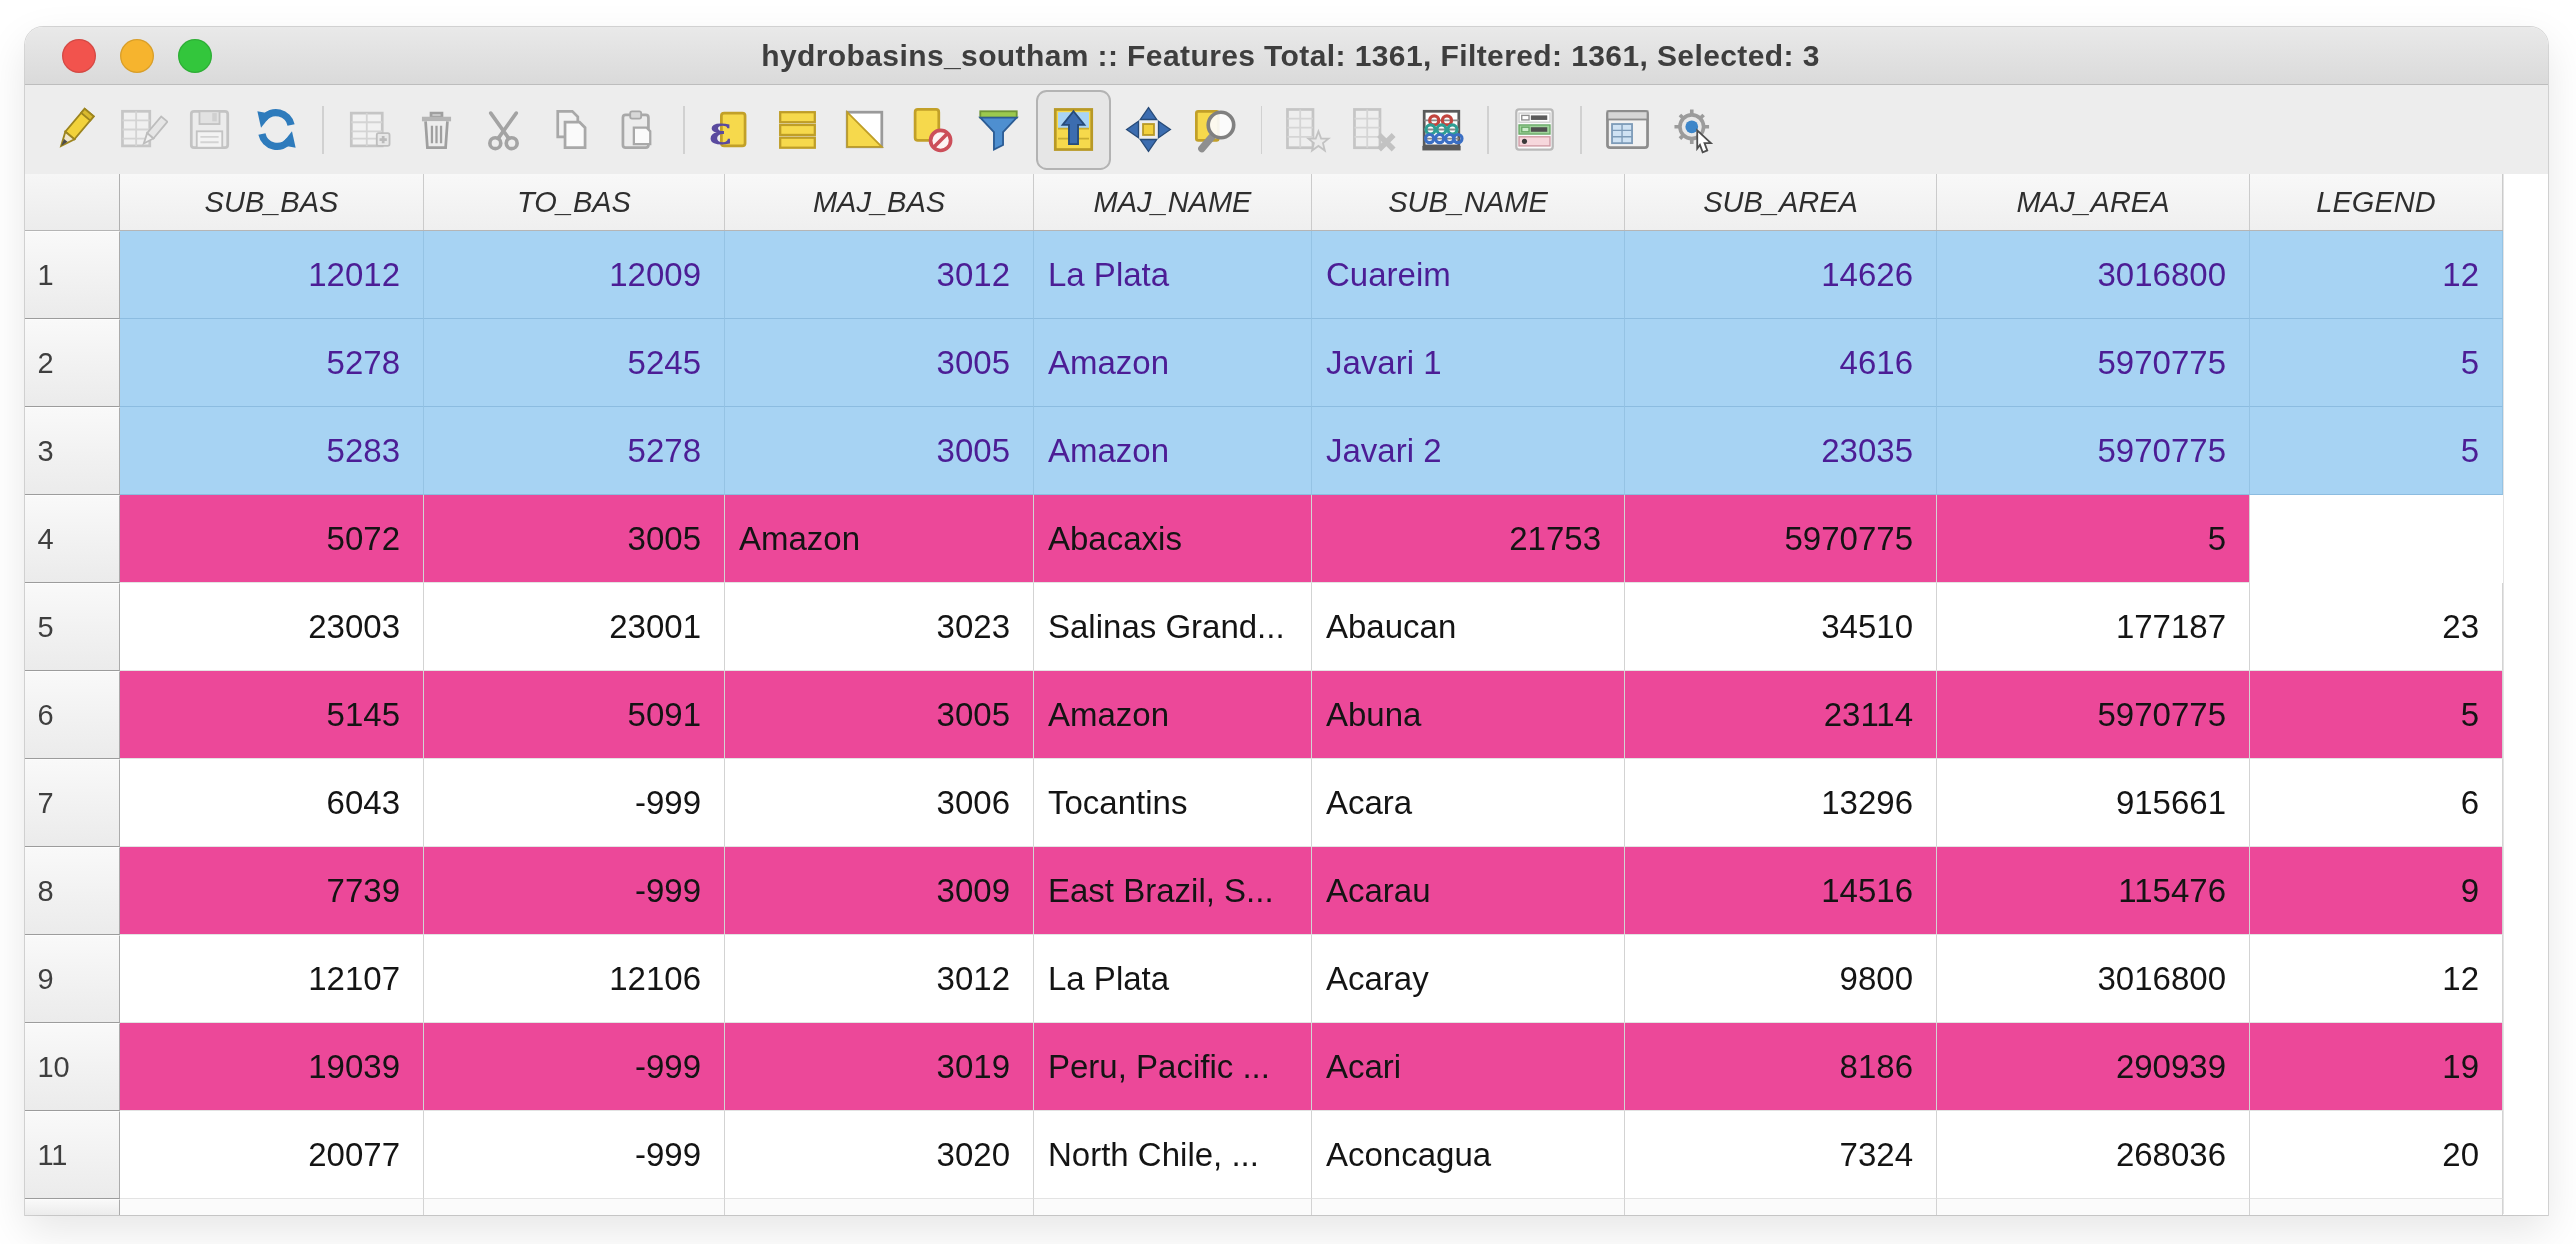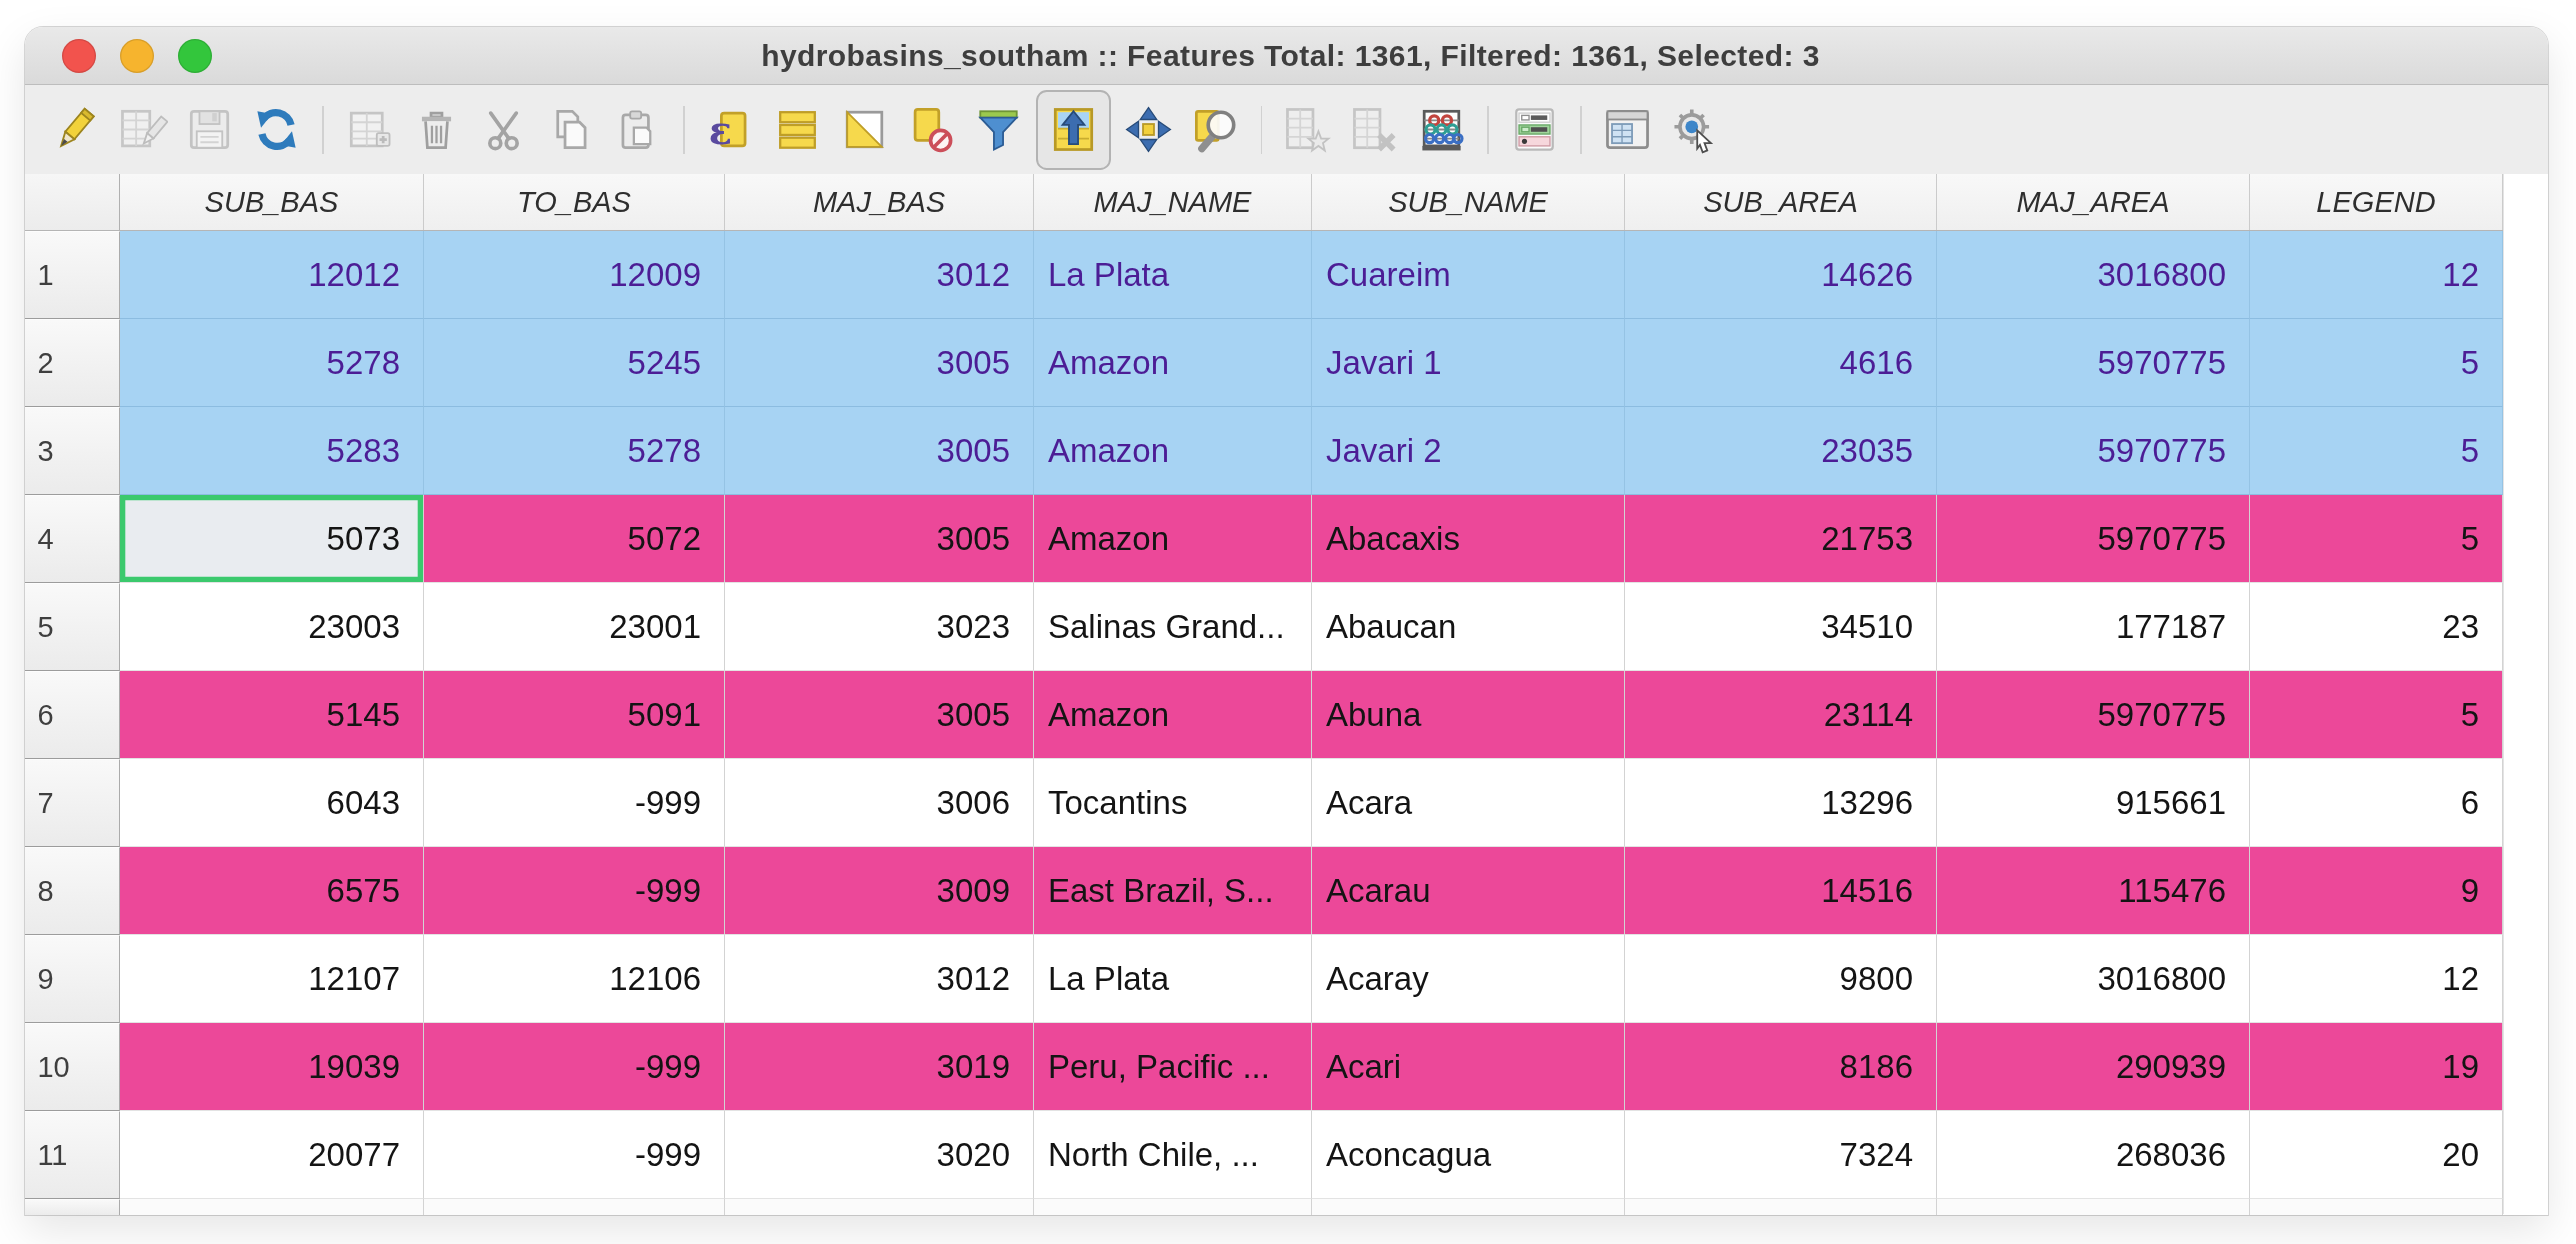--- a/index.html
+++ b/index.html
@@ -329,21 +329,20 @@
           <div class="cell num">5278</div>
           <div class="cell num">3005</div>
           <div class="cell txt">Amazon</div>
           <div class="cell txt">Javari 2</div>
           <div class="cell num">23035</div>
           <div class="cell num">5970775</div>
           <div class="cell num">5</div>
         </div>
         <div class="row alt">
           <div class="rownum">4</div>
-          <div class="cell num current">5073</div>
           <div class="cell num">5072</div>
           <div class="cell num">3005</div>
           <div class="cell txt">Amazon</div>
           <div class="cell txt">Abacaxis</div>
           <div class="cell num">21753</div>
           <div class="cell num">5970775</div>
           <div class="cell num">5</div>
         </div>
         <div class="row">
           <div class="rownum">5</div>
@@ -373,21 +372,21 @@
           <div class="cell num">-999</div>
           <div class="cell num">3006</div>
           <div class="cell txt">Tocantins</div>
           <div class="cell txt">Acara</div>
           <div class="cell num">13296</div>
           <div class="cell num">915661</div>
           <div class="cell num">6</div>
         </div>
         <div class="row alt">
           <div class="rownum">8</div>
-          <div class="cell num">6575</div>
+          <div class="cell num">7739</div>
           <div class="cell num">-999</div>
           <div class="cell num">3009</div>
           <div class="cell txt">East Brazil, S...</div>
           <div class="cell txt">Acarau</div>
           <div class="cell num">14516</div>
           <div class="cell num">115476</div>
           <div class="cell num">9</div>
         </div>
         <div class="row">
           <div class="rownum">9</div>

